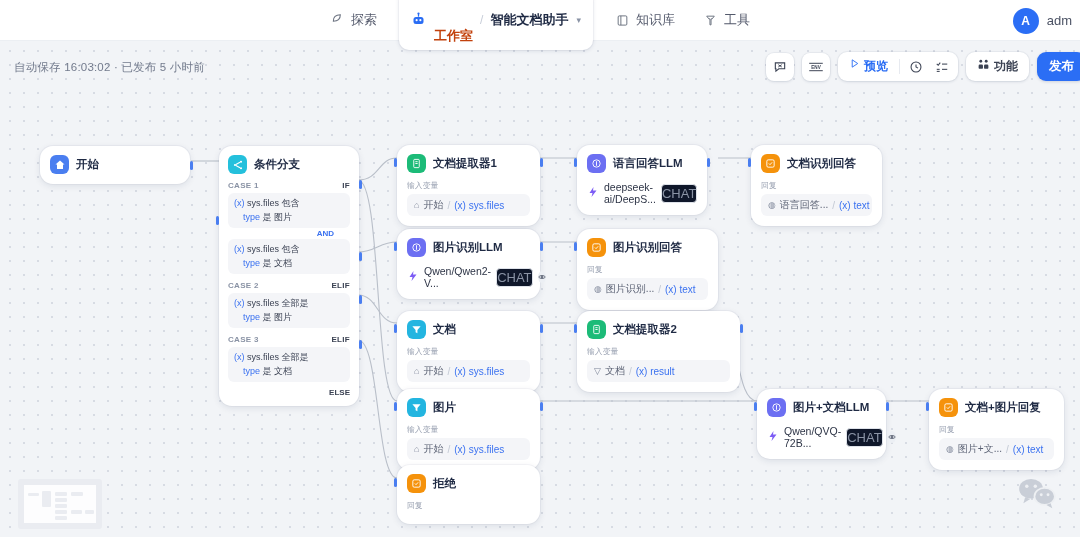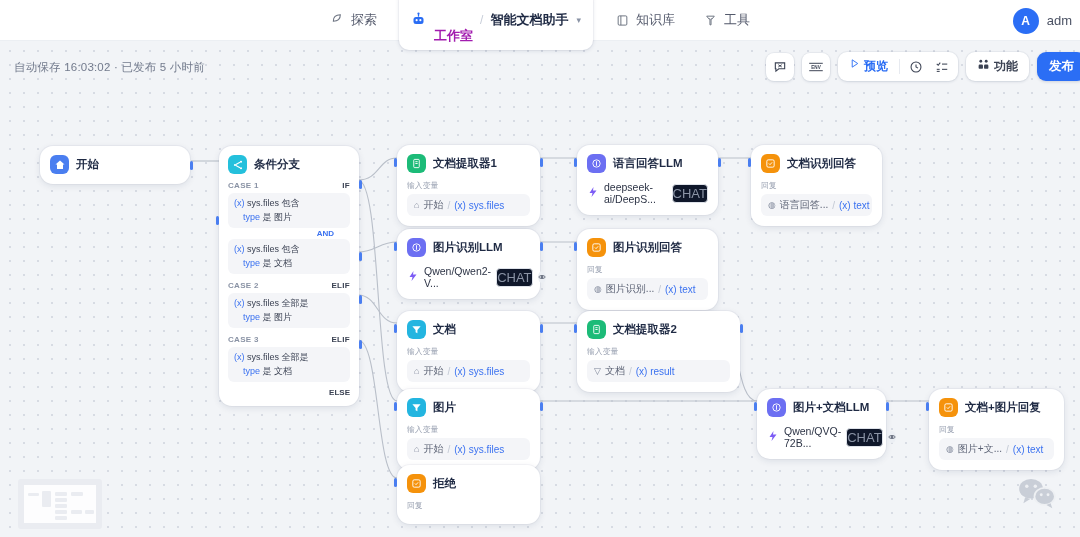--- a/index.html
+++ b/index.html
@@ -28,21 +28,21 @@
   }
   .nav-item .ico { display:flex; width:15px; height:15px; align-items:center; justify-content:center; }
   .nav-pill {
     display:flex; align-items:center; gap:7px;
     background:#ffffff; border-radius:10px;
     padding:5px 12px;
     box-shadow:0 1px 4px rgba(22,40,80,.12), 0 0 0 1px rgba(22,40,80,.03);
     margin: 0 6px;
   }
   .nav-pill .bot { width:16px; height:16px; }
-  .ws-label { font-size:13px; font-weight:bold; color:#a21caf;margin-top:31px; }
+  .ws-label { font-size:13px; font-weight:bold; color:#c2410c;margin-top:31px; }
   .slash { color:#c7cdd8; font-size:12px; }
   .app-label { font-size:13px; font-weight:bold; color:#1f2a44; }
   .caret { color:#8a93a5; font-size:9px; margin-left:1px; }
 
   .nav-right {
     position:absolute; right:8px; top:0; height:41px;
     display:flex; align-items:center; gap:8px;
   }
   .avatar {
     width:26px; height:26px; border-radius:50%;
@@ -384,21 +384,21 @@
       <div class="field">
         <span class="pill-ico">⌂</span>
         <span>开始</span>
         <span class="sep">/</span>
         <span class="v-blue">(x) sys.files</span>
       </div>
       <div class="handle" style="left:-3px; top:13px;"></div>
       <div class="handle" style="right:-3px; top:13px;"></div>
     </div>
 
-    <div class="node" style="left:577px; top:104px; width:141px;">
+    <div class="node" style="left:577px; top:104px; width:130px;">
       <div class="node-head">
         <div class="node-ico" style="background:#6c6ff2;">
           <svg width="11" height="11" viewBox="0 0 24 24" fill="none" stroke="#fff" stroke-width="2">
             <circle cx="12" cy="12" r="8"></circle>
               <path d="M12 7 V17"></path>
           </svg>
         </div>
         <div class="node-title">语言回答LLM</div>
       </div>
       <div class="model-row">

